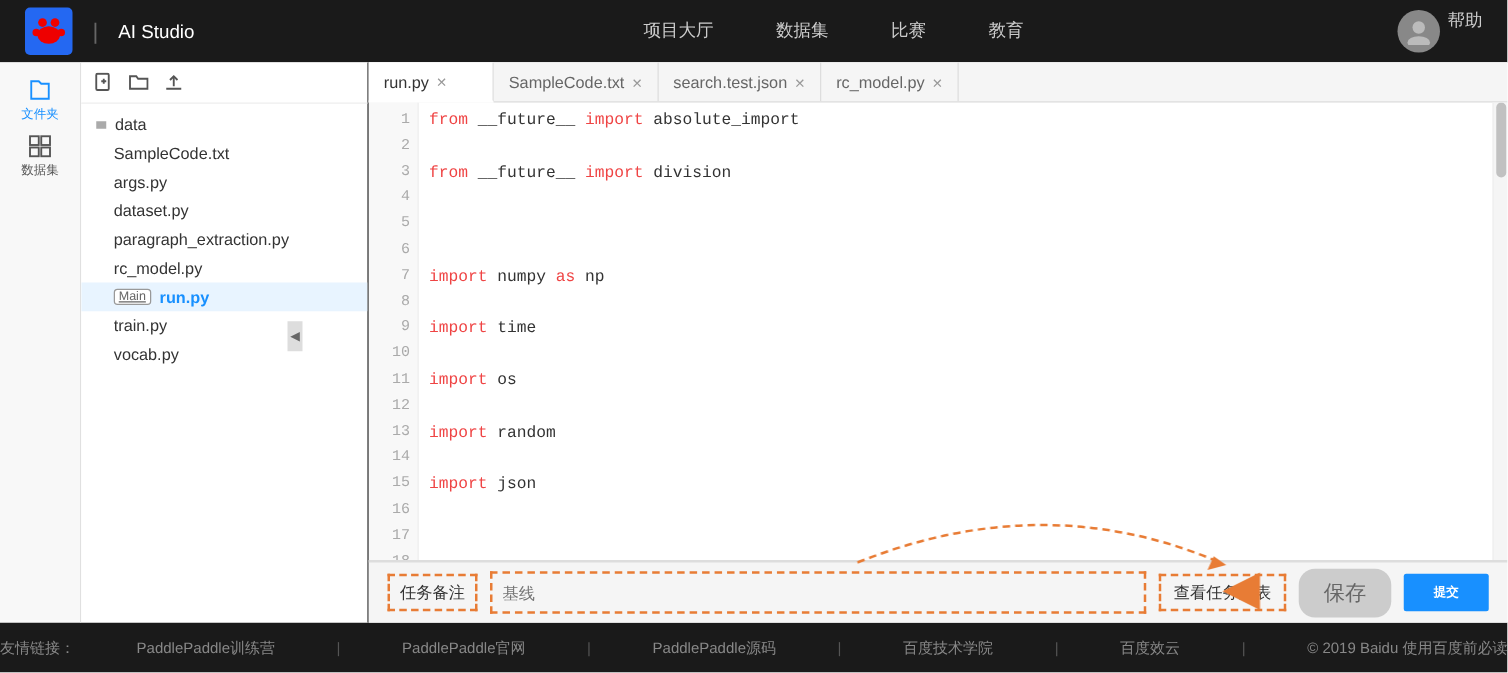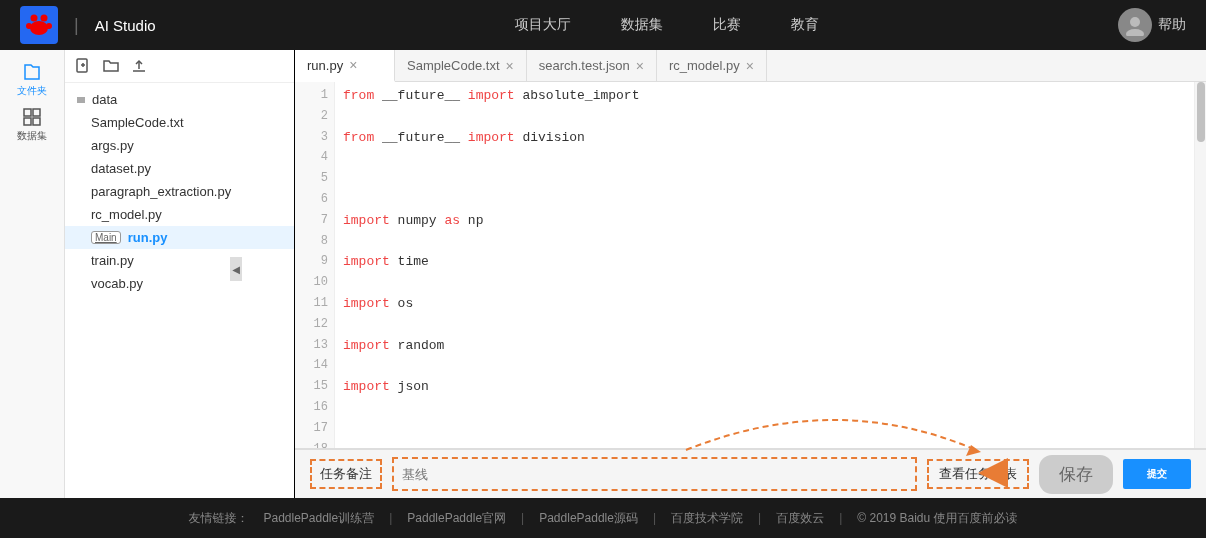--- a/index.html
+++ b/index.html
@@ -49,21 +49,21 @@
       justify-content: center;
     }
     .nav-link {
       color: #ccc;
       text-decoration: none;
       font-size: 14px;
       cursor: pointer;
     }
     .nav-right {
       display: flex;
-      align-items: center;
+      align-items: flex-start;
       gap: 6px;
     }
     .avatar {
       width: 34px;
       height: 34px;
       border-radius: 50%;
       background: #888;
       display: flex;
       align-items: center;
       justify-content: center;
@@ -335,21 +335,21 @@
       border-radius: 2px;
       font-weight: bold;
     }
 
     
     .footer {
       background: #1a1a1a;
       height: 40px;
       display: flex;
       align-items: center;
-      justify-content: center;
+      justify-content: space-between;
       color: #888;
       font-size: 12px;
       gap: 15px;
     }
     .footer a { color: #888; text-decoration: none; }
     .footer-sep { color: #555; }
   </style>
 </head>
 <body>
 

